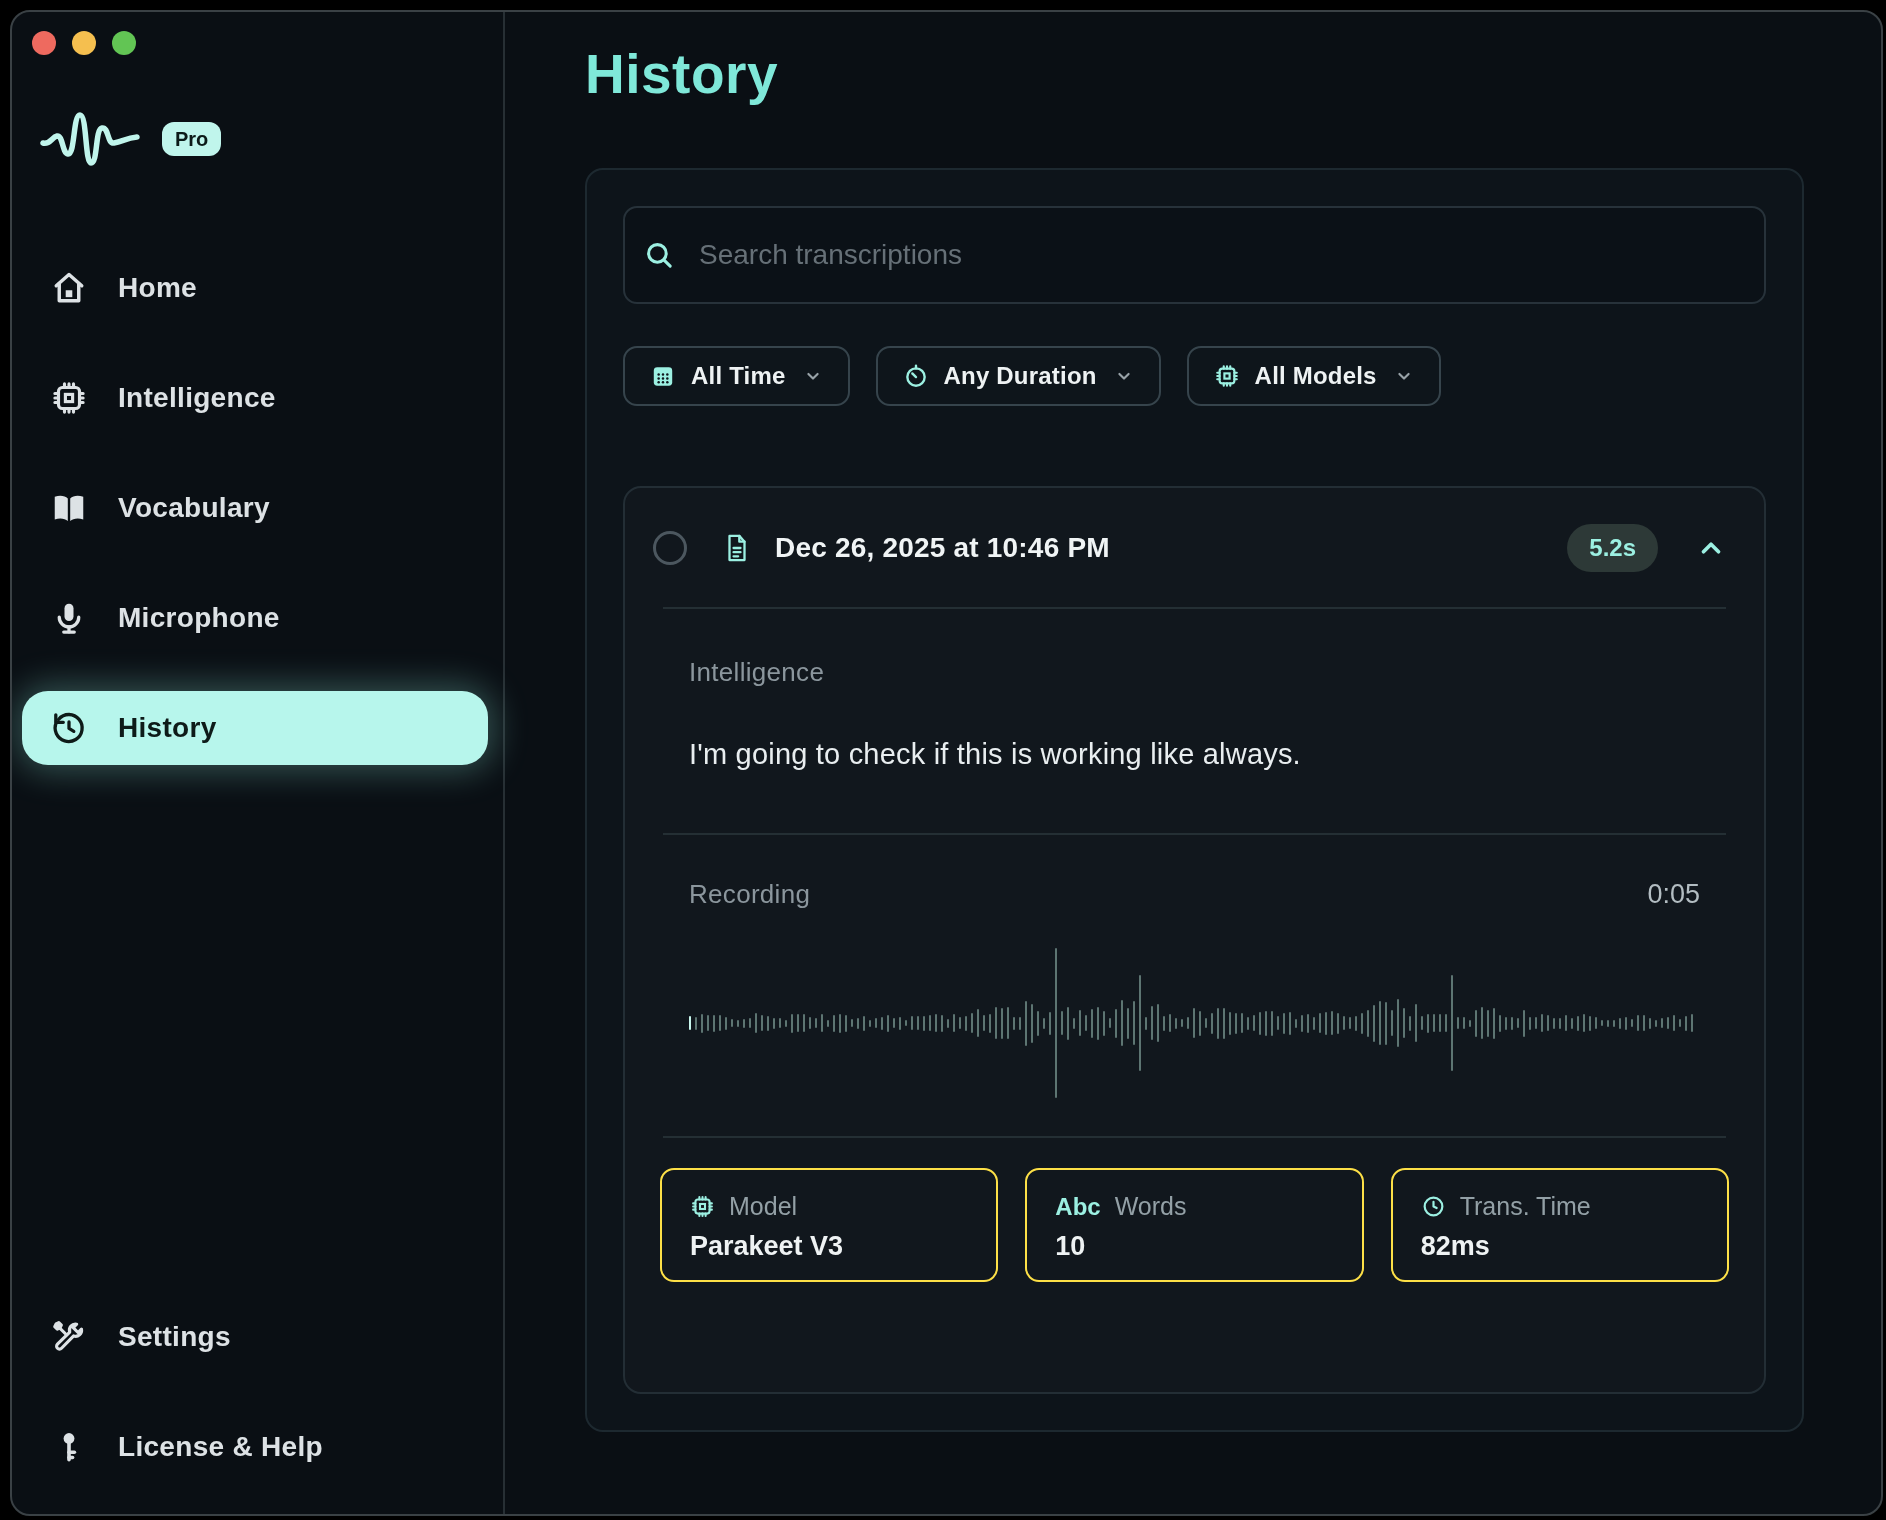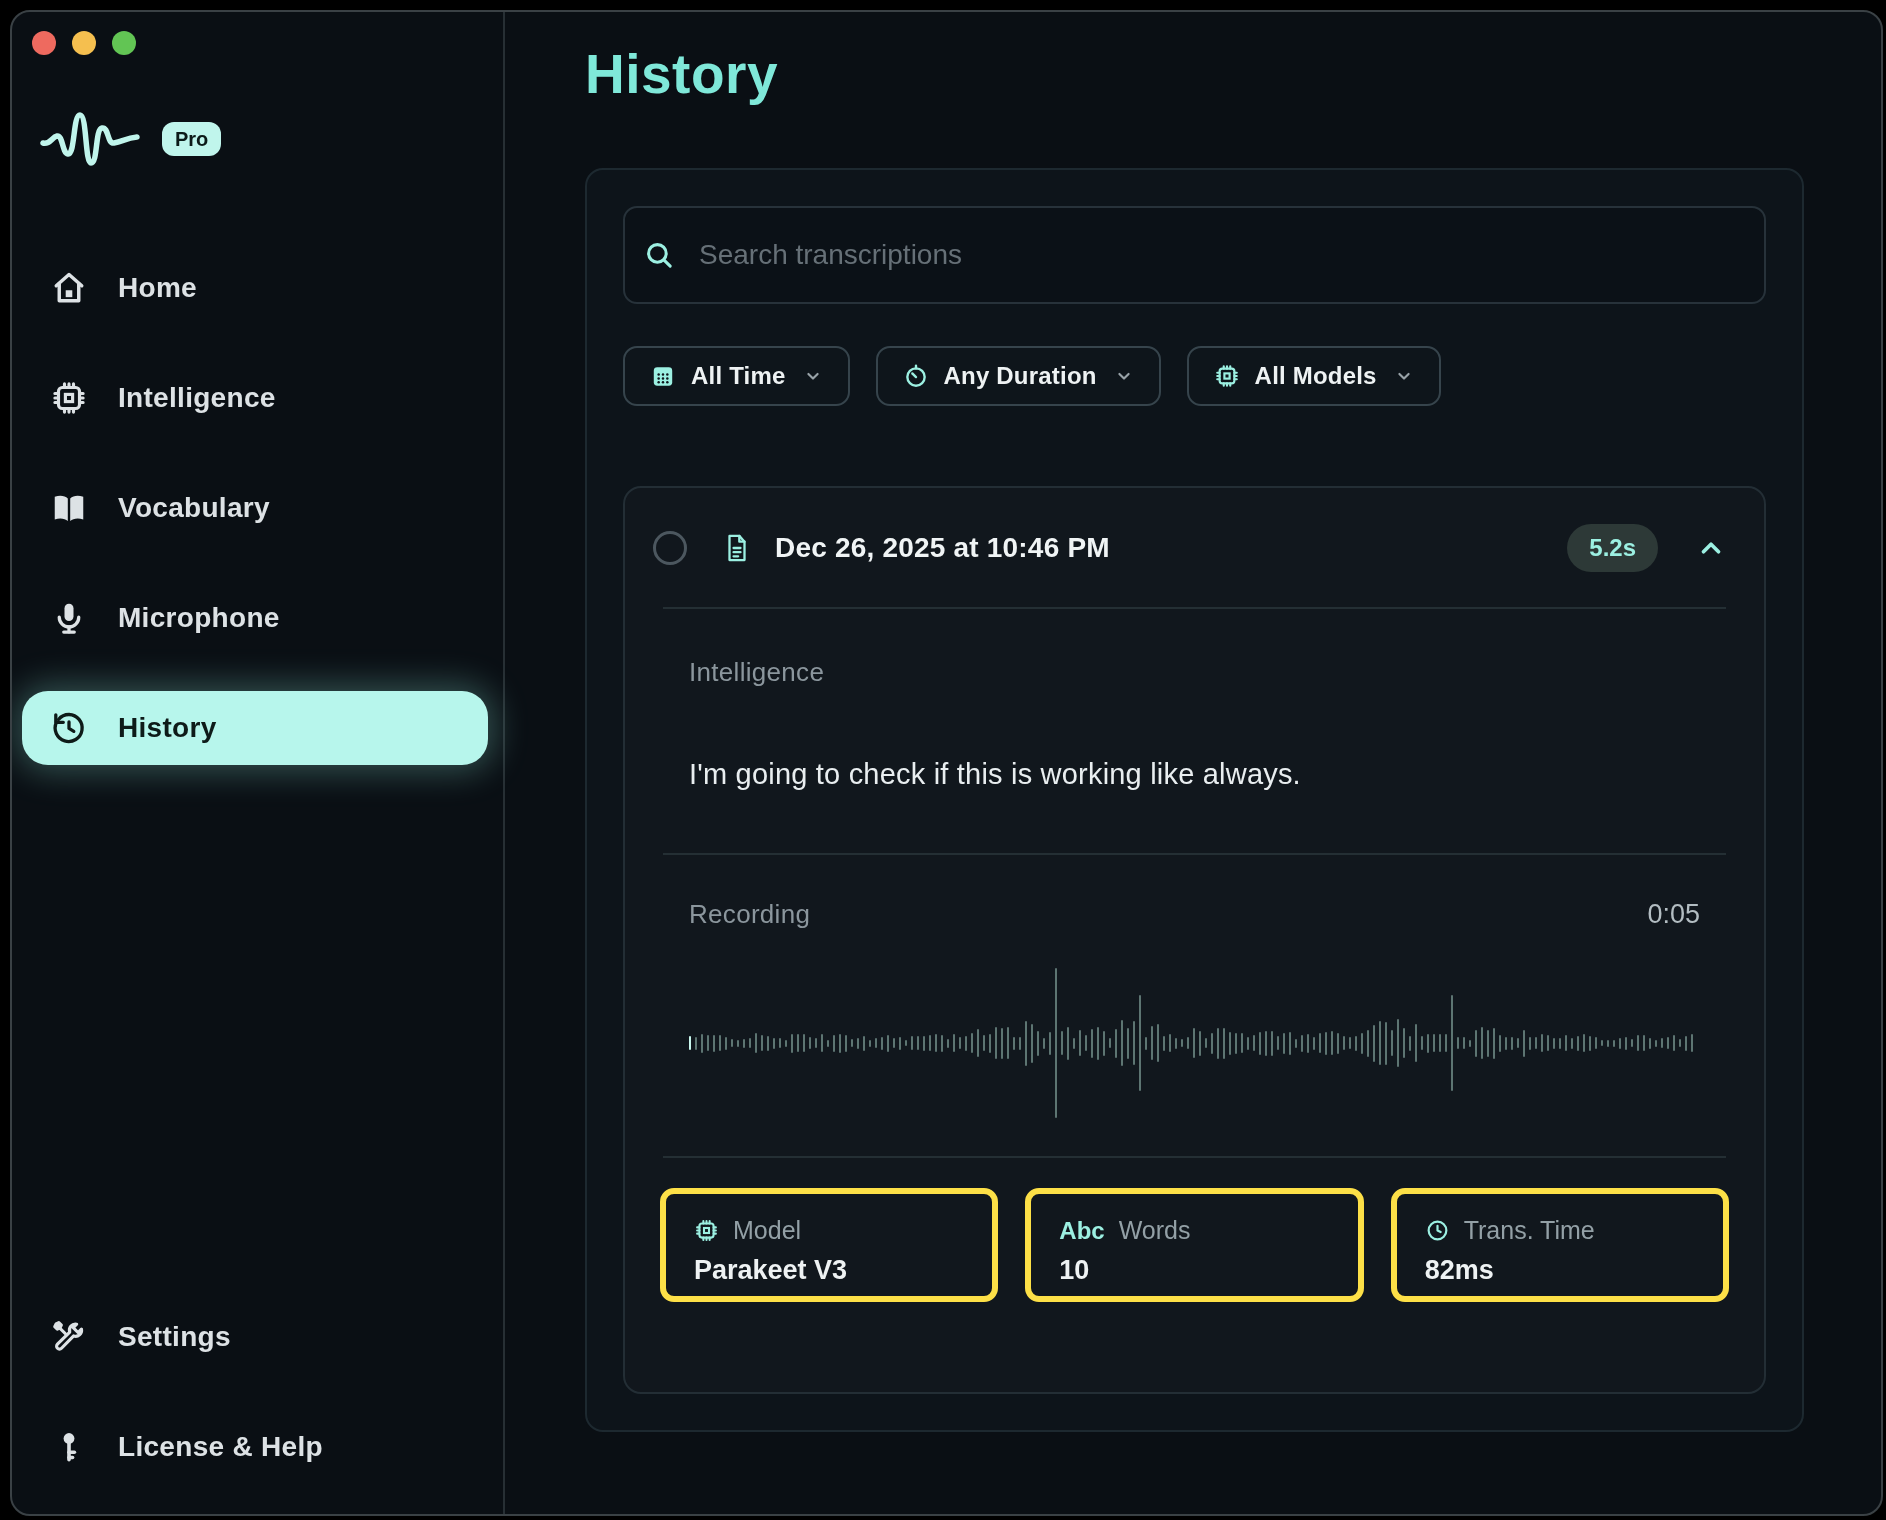--- a/index.html
+++ b/index.html
@@ -65,38 +65,38 @@
   .doc-ico { color:var(--accent); display:flex; margin-left:12px; }
   .entry-date { flex:1; font-size:28px; font-weight:bold; color:#f0f4f5; letter-spacing:0.2px; }
   .dur-badge { background:var(--badge-bg); color:var(--accent); font-size:24px; font-weight:bold;
     border-radius:24px; padding:12px 22px; line-height:1; }
   .collapse-btn { color:var(--accent); display:flex; margin:0 10px 0 14px; cursor:pointer; }
 
   .divider { border-top:2px solid rgba(125,160,158,0.18); margin:0 38px; }
 
   .sec-label { font-size:26px; color:#8b969d; letter-spacing:0.3px; }
   .transcription-sec { padding:48px 64px 0; }
-  .transcription-text { margin-top:70px; font-size:29px; color:#e9eef0; letter-spacing:0.2px; }
+  .transcription-text { margin-top:50px; font-size:29px; color:#e9eef0; letter-spacing:0.2px; }
   .transcription-sec .spacer { height:62px; }
 
   .recording-sec { padding:44px 64px 0; }
   .rec-head { display:flex; justify-content:space-between; align-items:center; }
   .rec-time { font-size:27px; color:#b3bdc2; }
   .waveform { margin-top:28px; height:170px; display:flex; align-items:center; gap:4px; overflow:hidden; }
   .waveform .bar { width:2px; border-radius:1px; background:var(--wave-color); flex:0 0 auto; }
   .waveform .bar.playhead { background:#c9f7ee; }
 
   .controls { margin-top:6px; height:100px; display:flex; align-items:center; justify-content:center; gap:42px; }
   .pos-time { font-size:28px; font-weight:600; color:#8f9aa1; }
   .round-btn { width:86px; height:86px; border-radius:50%; background:#222e34; border:none;
     display:flex; align-items:center; justify-content:center; color:var(--accent); cursor:pointer; }
   .recording-sec .spacer { height:28px; }
 
   .stats-row { padding:30px 35px 0; display:flex; gap:27px; }
-  .stat-card { flex:1; height:114px; border:6px solid #fde047; border-radius:14px; padding:22px 28px; }
+  .stat-card { flex:1; height:114px; border:2px solid #fde047; border-radius:14px; padding:22px 28px; }
   .stat-top { display:flex; align-items:center; gap:14px; color:#93a0a6; }
   .stat-top .sicon { color:var(--accent); display:flex; }
   .stat-top .abc { color:var(--accent); font-size:24px; font-weight:600; }
   .stat-label { font-size:25px; }
   .stat-value { margin-top:10px; font-size:27px; font-weight:bold; color:#eef2f3; }
 
   svg { display:block; }
 </style>
 </head>
 <body>

